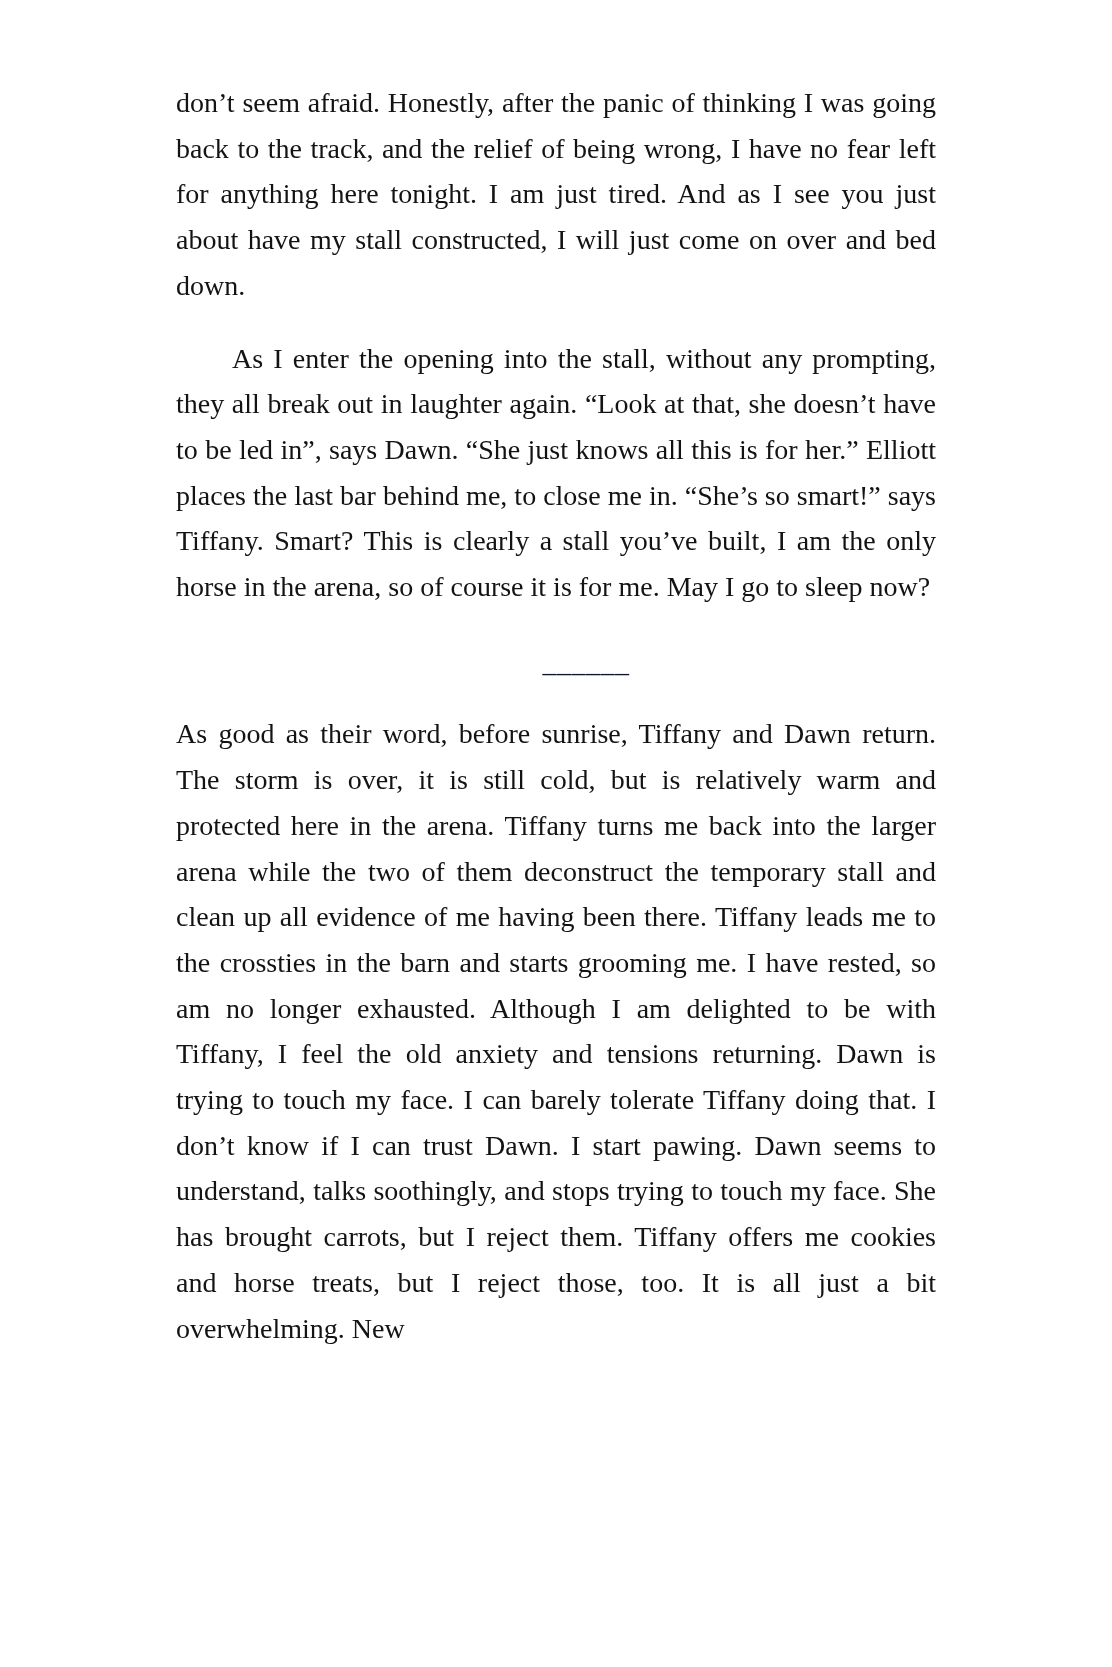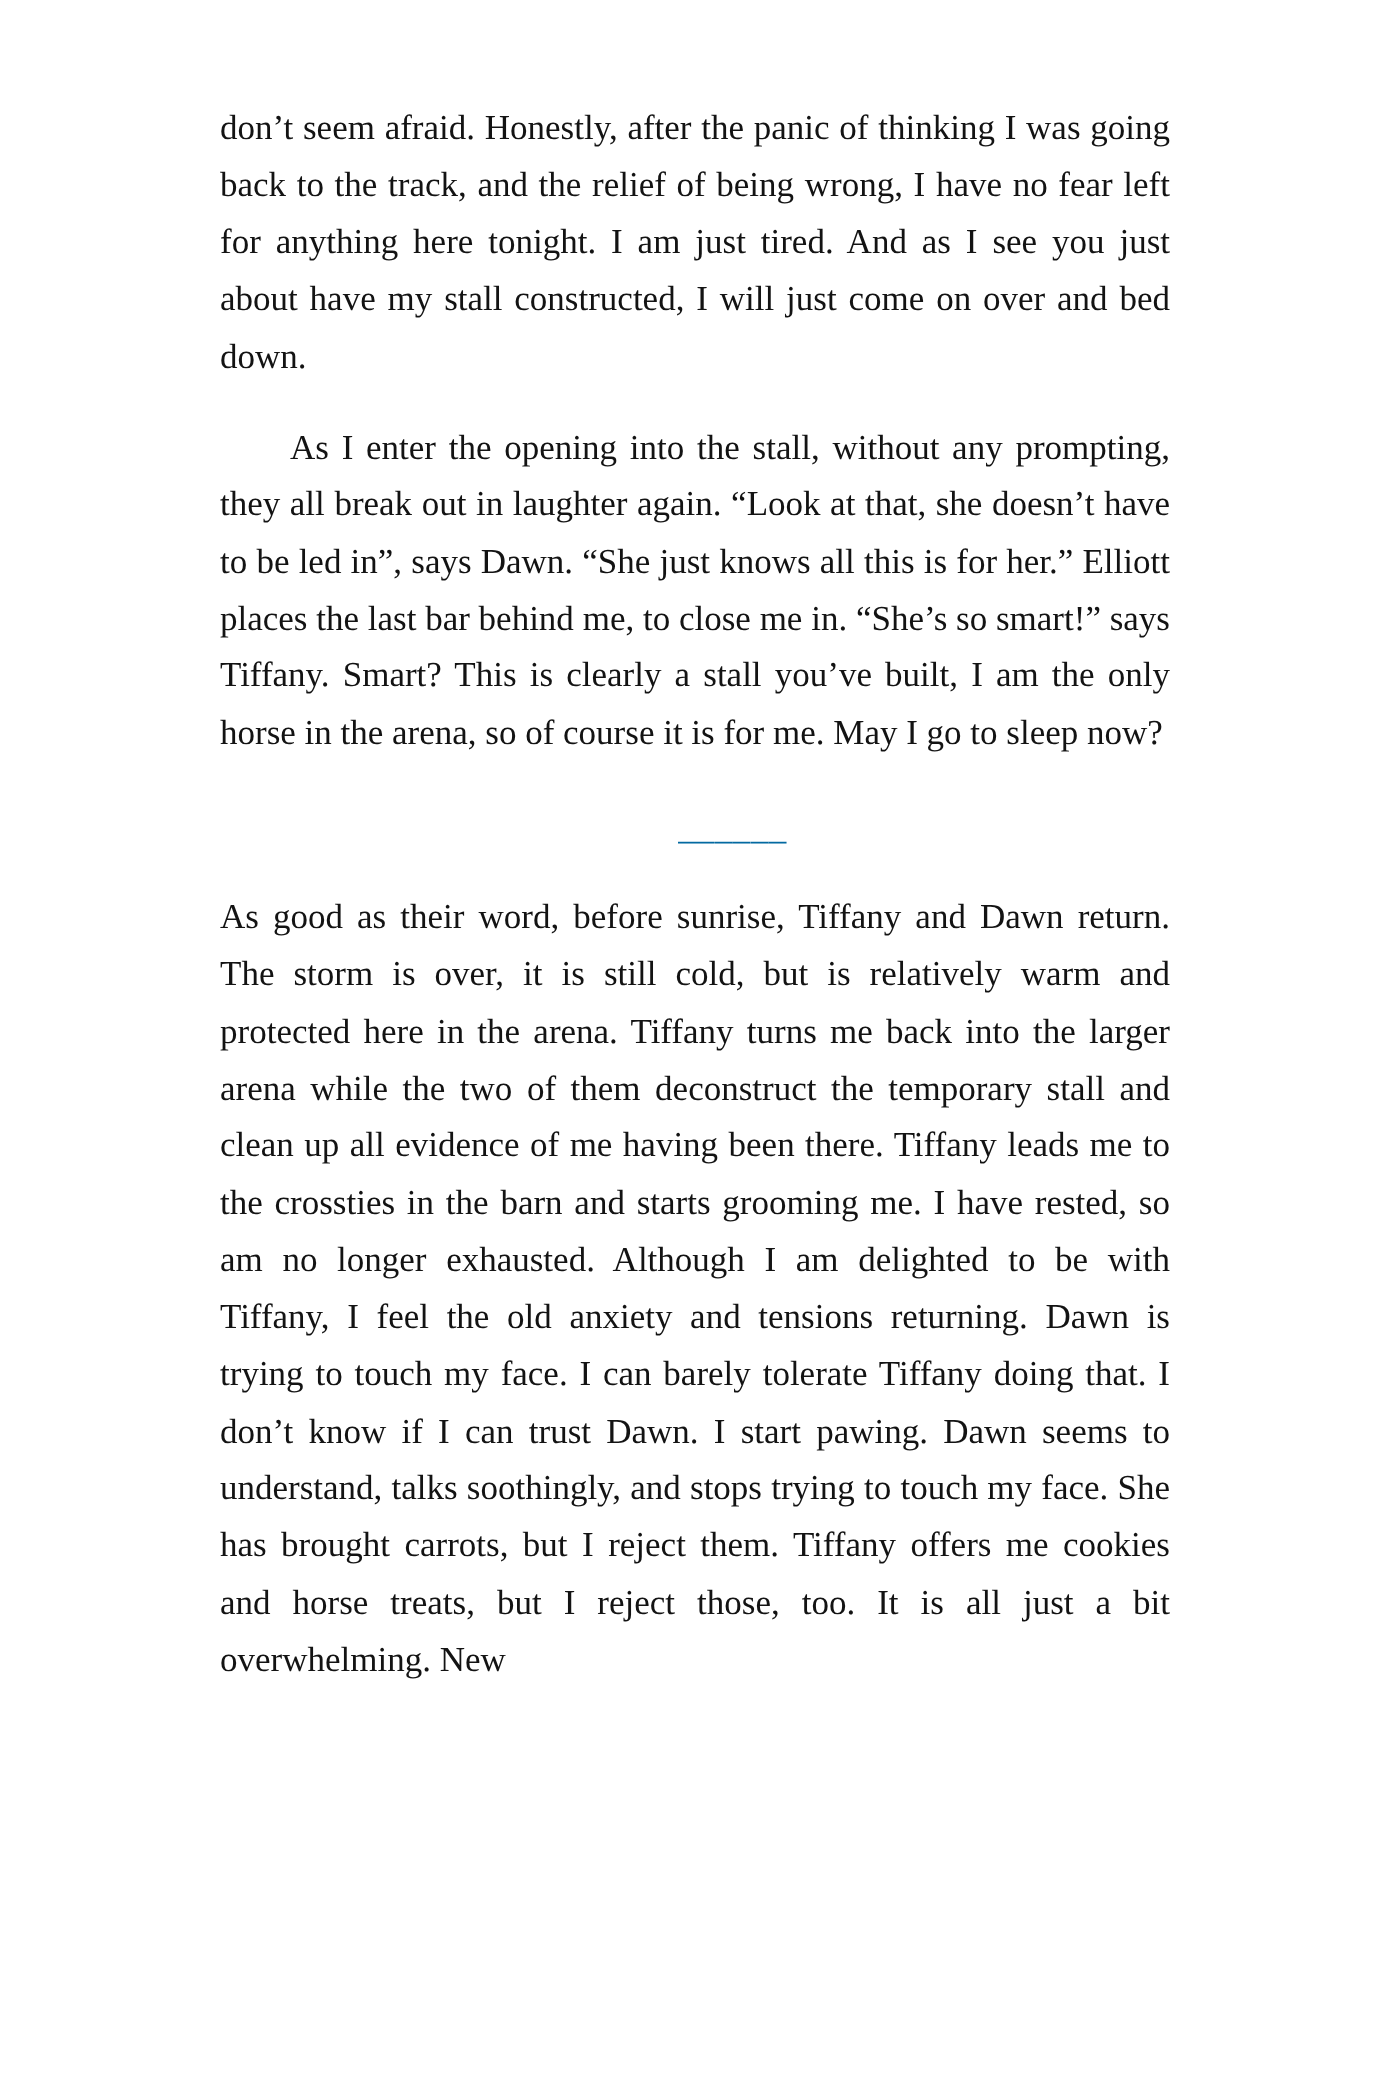--- a/index.html
+++ b/index.html
@@ -28,21 +28,21 @@
     .para {
       margin: 0 0 27px 0;
     }
     .para.indent {
       text-indent: 56px;
     }
     .divider {
       text-align: center;
       text-indent: 0;
       margin: 30px 0 26px 0;
-      color: #0369a1;
+      color: #0f172a;
     }
     .divider span {
       position: relative;
       left: 30px;
       letter-spacing: 0.5px;
     }
   </style>
 </head>
 <body>
 

